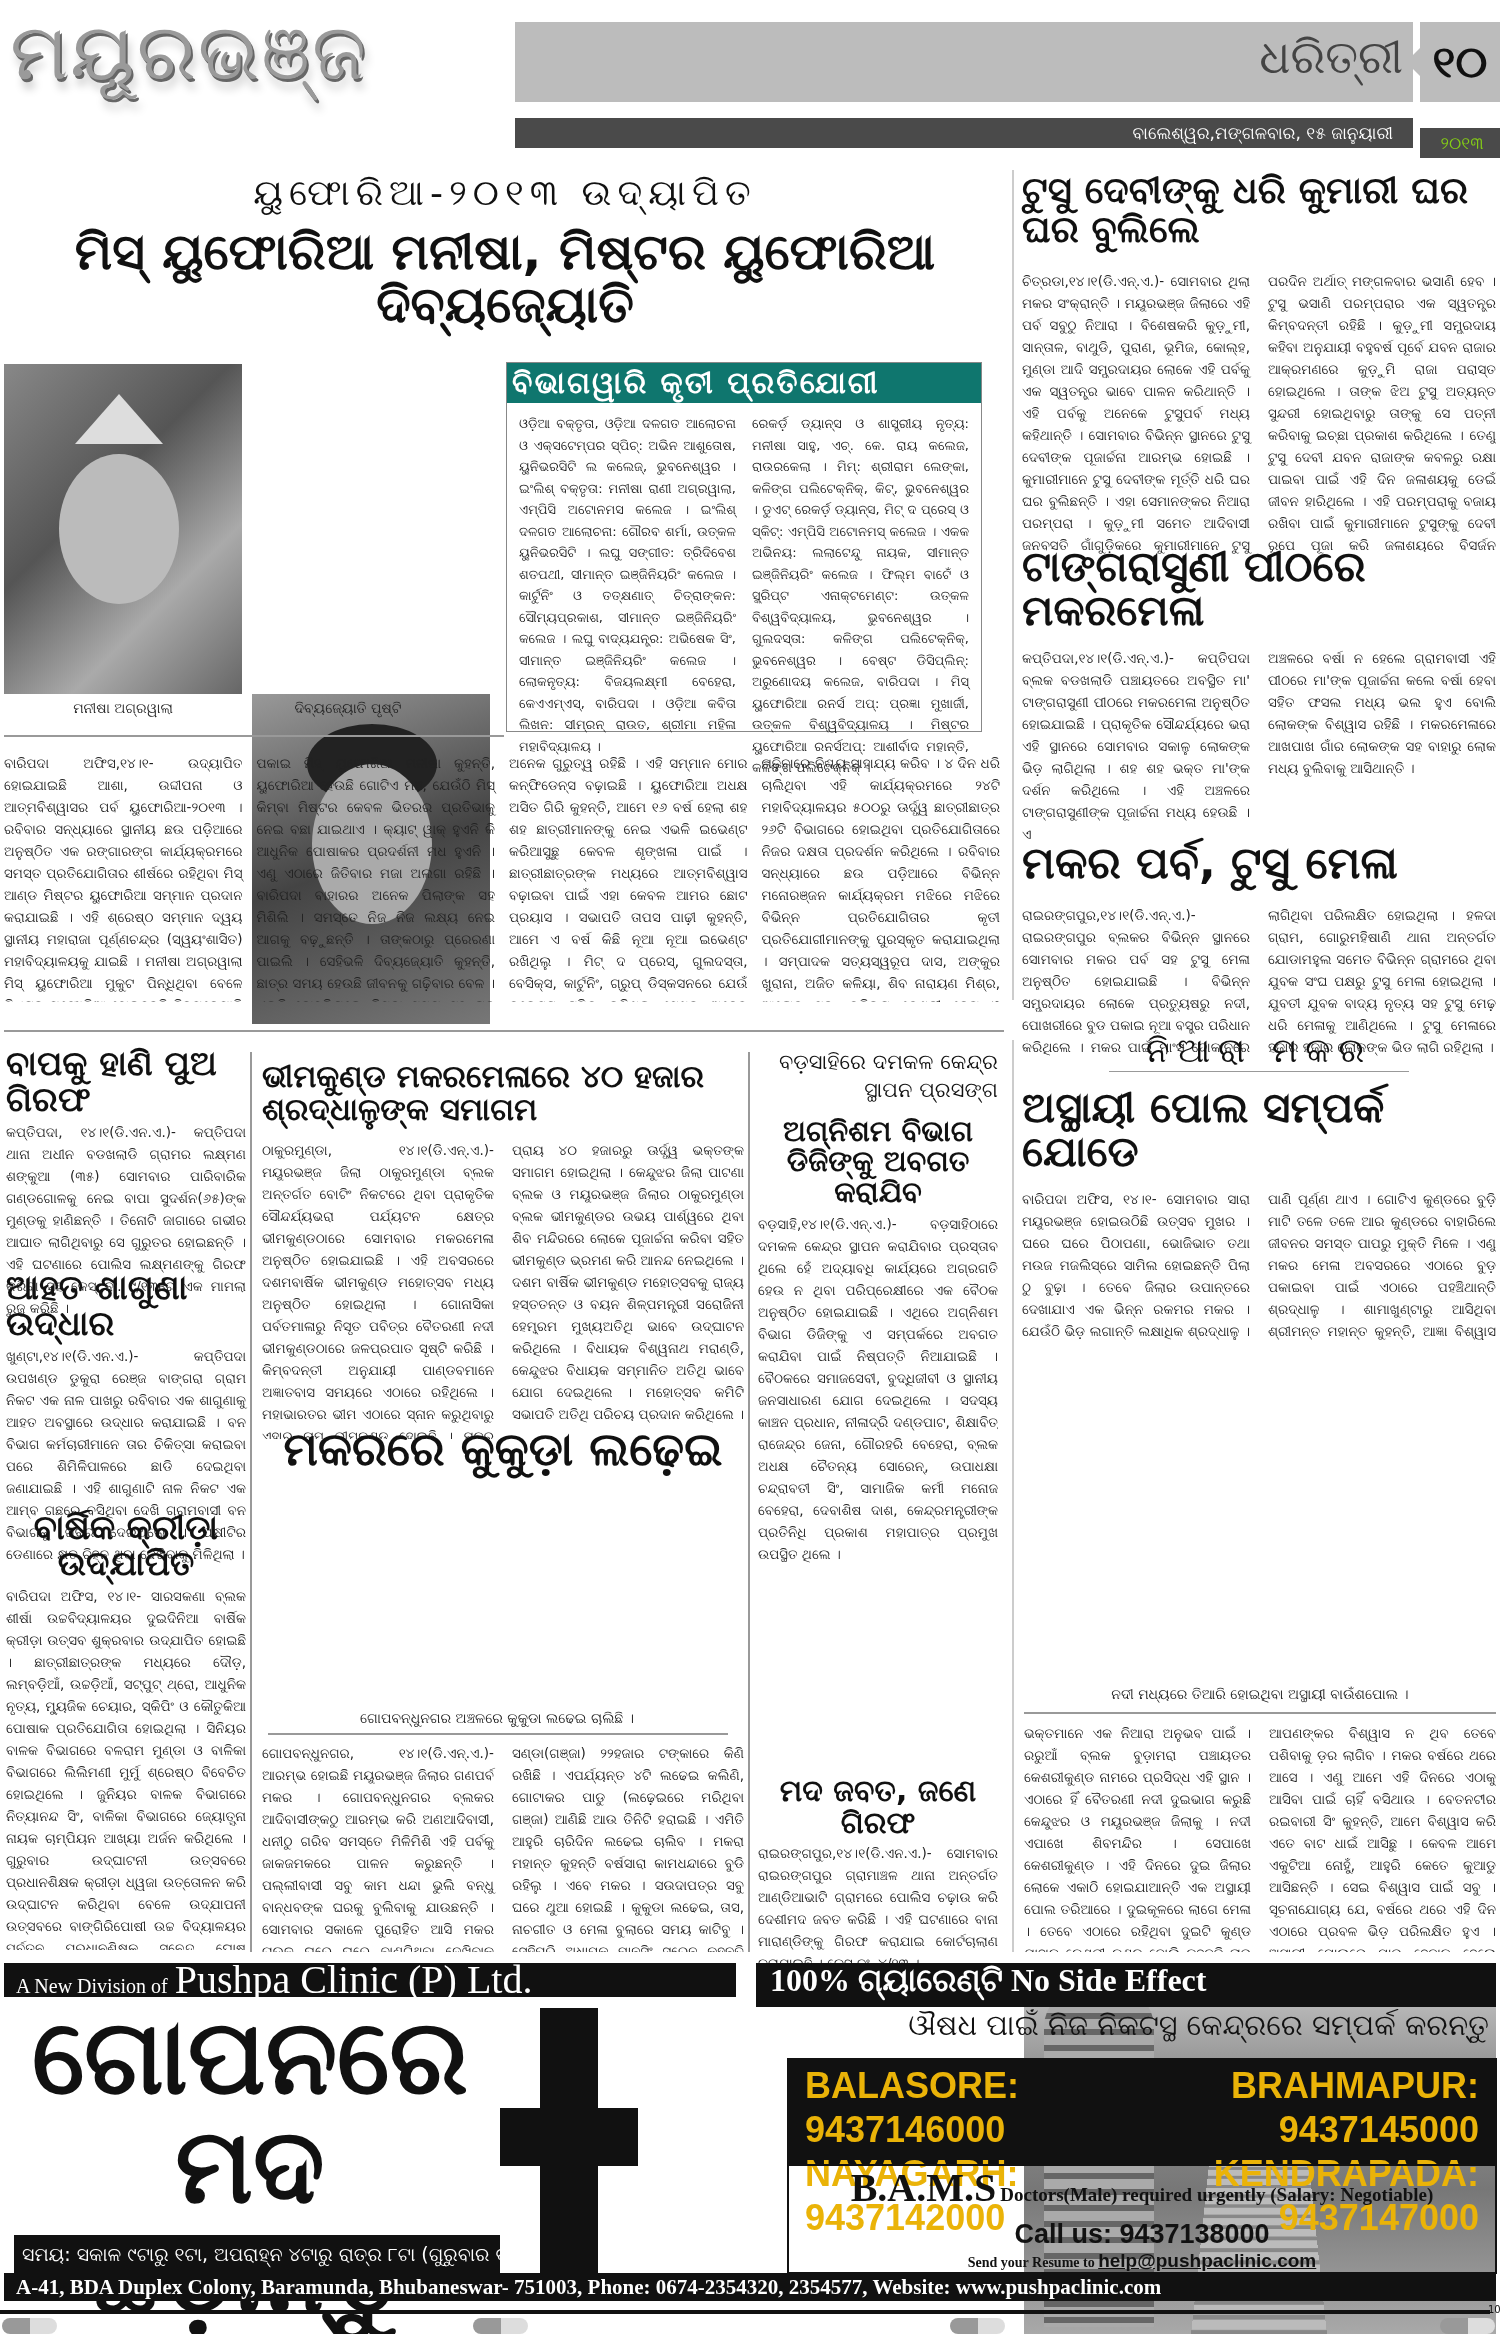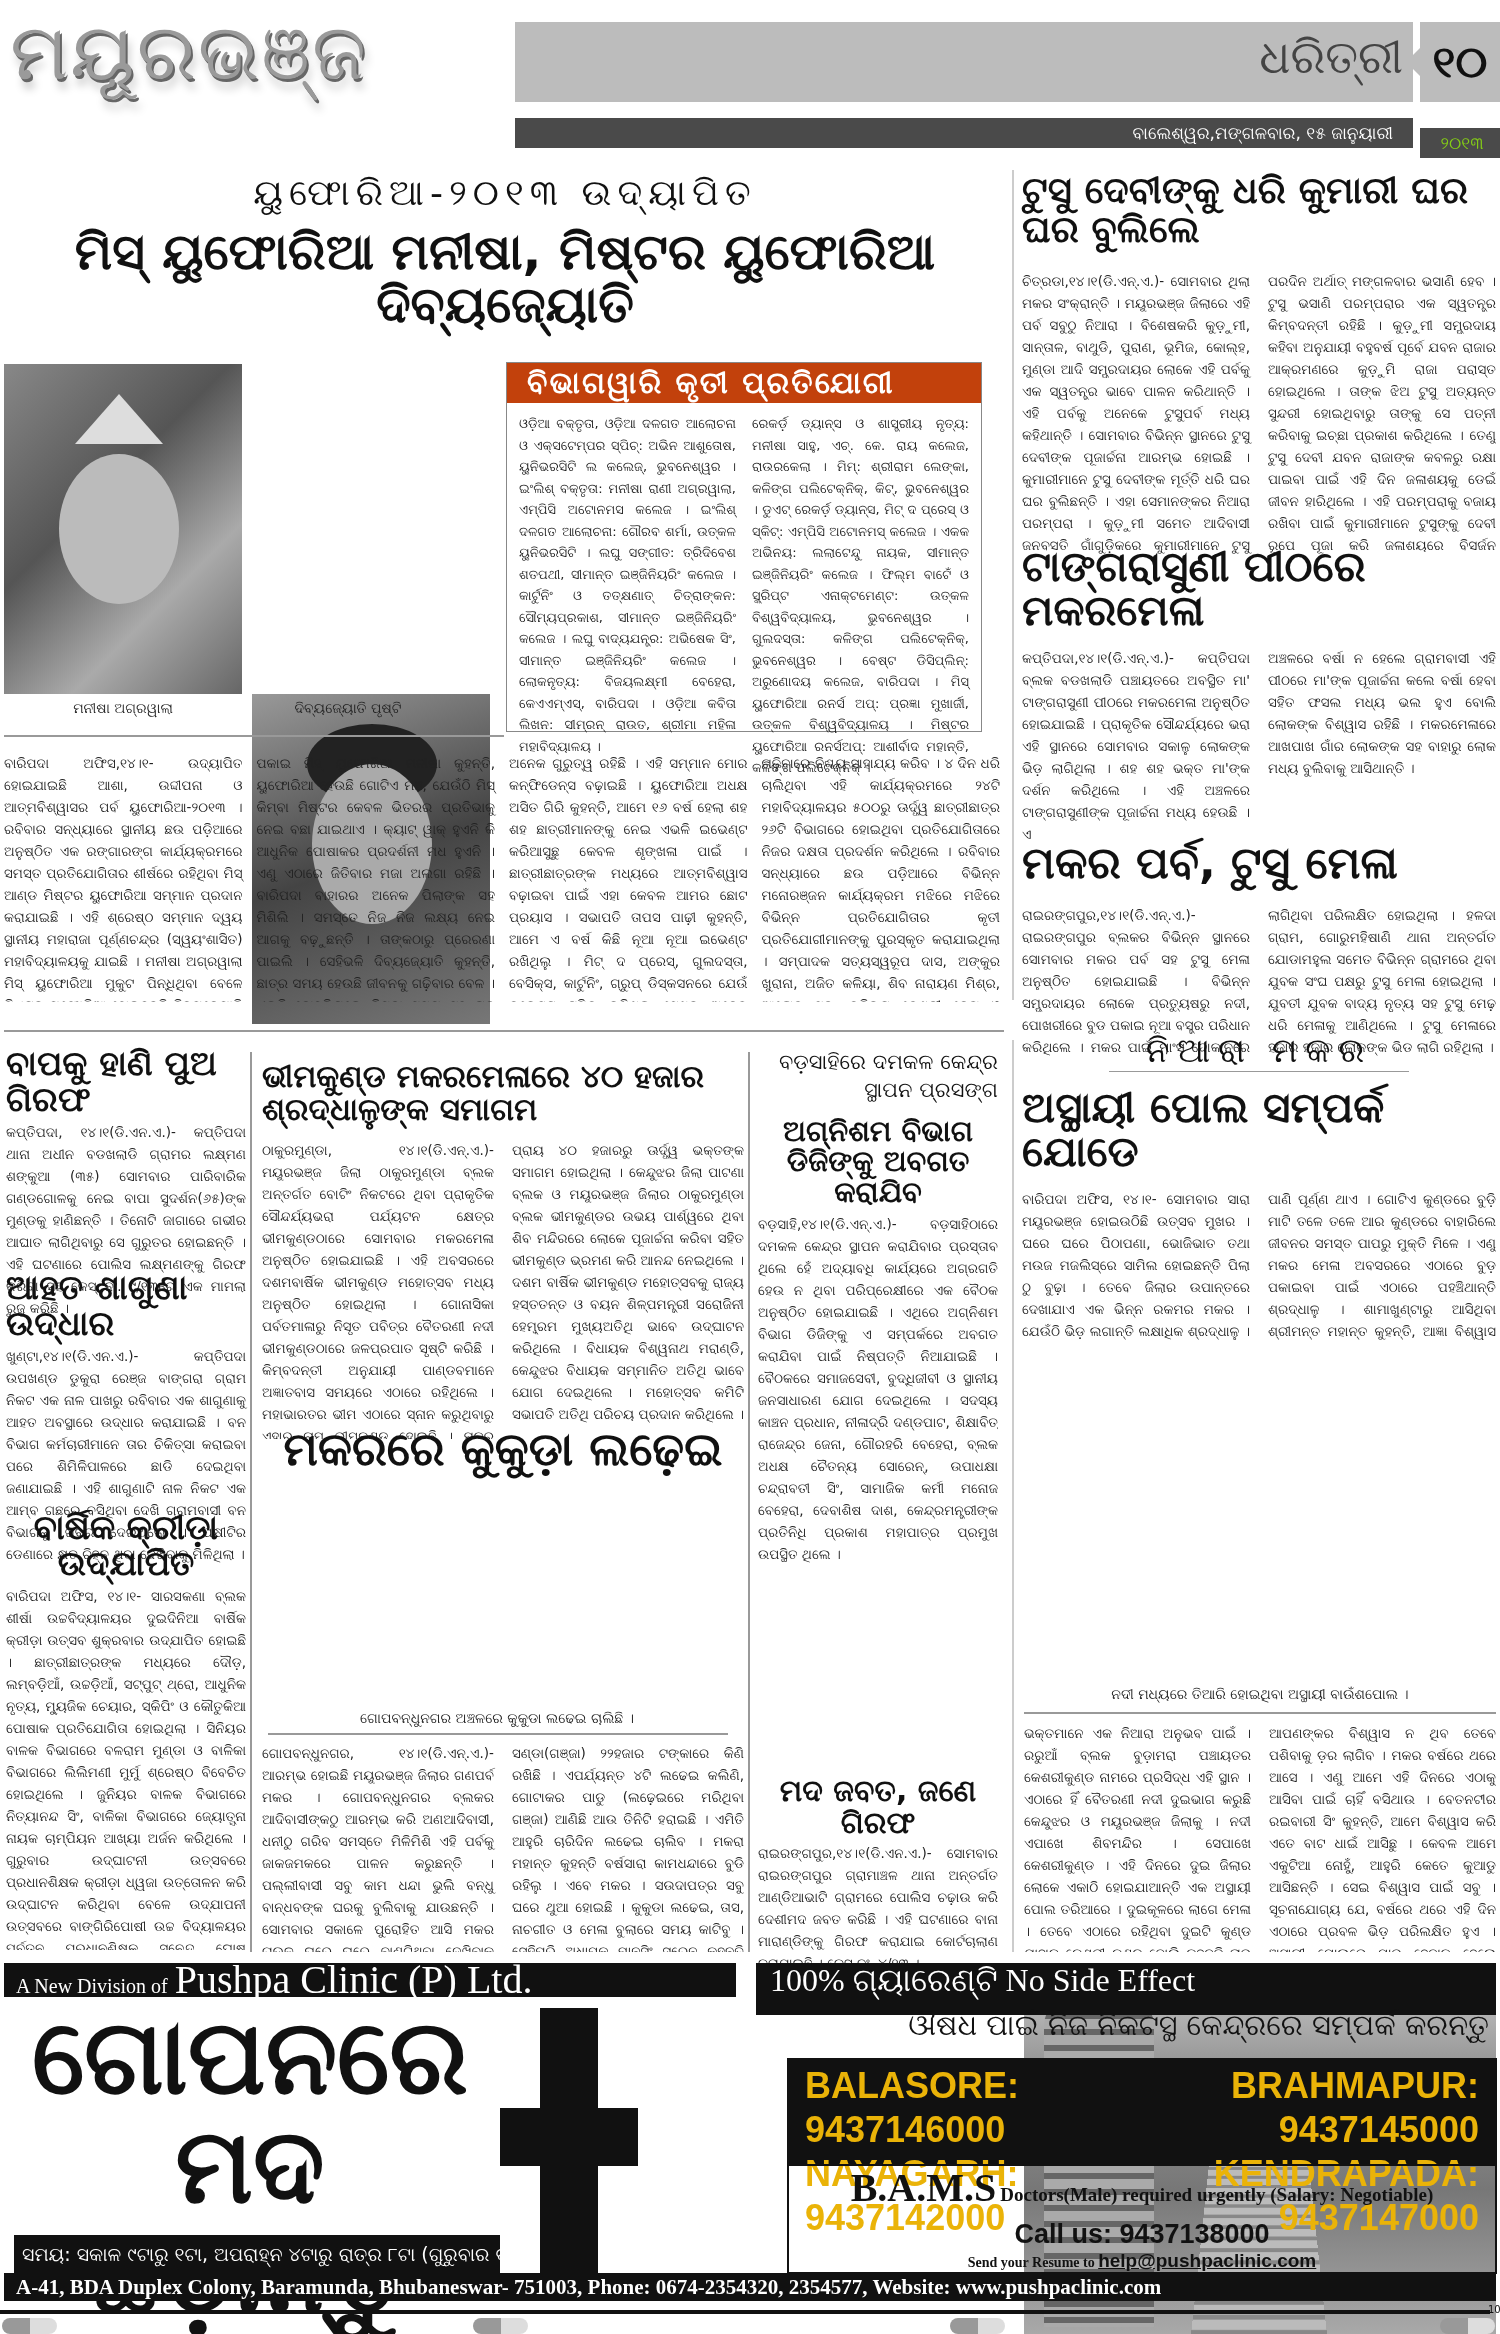--- a/index.html
+++ b/index.html
@@ -15,21 +15,21 @@
 .yearbox{left:1420px;top:128px;width:84px;height:30px;background:#4a4a4a;color:#84cc16;text-align:center;font-size:17px;line-height:30px}
 .kicker{font-size:36px;text-align:center;letter-spacing:6px}
 .hl{font-weight:bold;line-height:1.05}
 .body{font-size:13.5px;line-height:22px;text-align:justify;color:#222}
 .cols2{display:grid;grid-template-columns:1fr 1fr;column-gap:18px}
 .cols4{display:grid;grid-template-columns:repeat(4,1fr);column-gap:14px}
 .photo{background:linear-gradient(135deg,#888,#555 40%,#aaa 70%,#666);position:relative;overflow:hidden}
 .caption{font-size:14px;text-align:center;color:#222}
 .rule-h{height:2px;background:#999}
 .rule-v{width:2px;background:#999}
-.box-title{background:#c2410c;color:#fff;font-size:30px;font-weight:bold;padding:2px 20px;letter-spacing:2px}
+.box-title{background:#0f766e;color:#fff;font-size:30px;font-weight:bold;padding:2px 5px;letter-spacing:2px}
 .ad{left:0;top:1963px;width:1500px;height:335px}
 .ad-bar{background:#111;color:#fff;font-family:"Liberation Serif",serif}
 .phones{background:#111;color:#eab308;font-family:"Liberation Sans",sans-serif;font-weight:bold;font-size:36px;display:grid;grid-template-columns:1fr 1fr;padding:6px 18px;line-height:44px}
 .footer-rule{left:0;top:2310px;width:1490px;height:4px;background:#111}
 .scroll-pill{height:16px;width:55px;border-radius:8px;background:linear-gradient(90deg,#999 50%,#ddd 50%);top:2318px}
 </style>
 </head>
 <body>
 
 <div class="abs masthead-logo">ମୟୂରଭଞ୍ଜ</div>
@@ -166,21 +166,21 @@
   <div class="hl" style="font-size:30px;text-align:center">ମଦ ଜବତ, ଜଣେ ଗିରଫ</div>
   <div class="body" style="margin-top:4px;height:140px;overflow:hidden">ରାଇରଙ୍ଗପୁର,୧୪।୧(ଡି.ଏନ.ଏ.)- ସୋମବାର ରାଇରଙ୍ଗପୁର ଗ୍ରାମାଞ୍ଚଳ ଥାନା ଅନ୍ତର୍ଗତ ଆଣ୍ଡିଆଭାଟି ଗ୍ରାମରେ ପୋଲିସ ଚଢ଼ାଉ କରି ଦେଶୀମଦ ଜବତ କରିଛି । ଏହି ଘଟଣାରେ ବାନା ମାରାଣ୍ଡିଙ୍କୁ ଗିରଫ କରାଯାଇ କୋର୍ଟଚାଲାଣ କରାଯାଇଛି । କେସ୍ ନଂ .୪/୧୩ ।</div>
 </div>
 <div class="abs rule-v" style="left:1012px;top:1040px;height:912px;background:#ccc"></div>
 
 <div class="abs ad">
   <div class="abs ad-bar" style="left:4px;top:0;width:732px;height:34px;font-size:28px;line-height:34px;padding-left:12px">
     <span style="font-size:20px">A New Division of</span>
     <span style="font-weight:normal;font-size:40px;margin-left:0">Pushpa Clinic (P) Ltd.</span>
   </div>
-  <div class="abs ad-bar" style="left:756px;top:0;width:740px;height:52px;font-size:32px;font-weight:normal;line-height:34px;padding-left:14px">100% ଗ୍ୟାରେଣ୍ଟି No Side Effect</div>
+  <div class="abs ad-bar" style="left:756px;top:0;width:740px;height:44px;font-size:32px;font-weight:bold;line-height:34px;padding-left:14px">100% ଗ୍ୟାରେଣ୍ଟି No Side Effect</div>
 
   <div class="abs" style="left:10px;top:40px;width:480px;font-size:104px;font-weight:bold;line-height:1.05;text-align:center">
     <div>ଗୋପନରେ</div>
     <div>ମଦ ଛଡ଼ାନ୍ତୁ</div>
   </div>
   <div class="abs" style="left:500px;top:45px;width:138px;height:265px">
     <div style="position:absolute;left:40px;top:0;width:58px;height:265px;background:#111"></div>
     <div style="position:absolute;left:0;top:100px;width:138px;height:58px;background:#111"></div>
   </div>
   <div class="abs" style="left:14px;top:272px;width:486px;height:38px;background:#111;color:#fff;font-size:19px;line-height:38px;padding-left:8px;white-space:nowrap;overflow:hidden">ସମୟ: ସକାଳ ୯ଟାରୁ ୧ଟା, ଅପରାହ୍ନ ୪ଟାରୁ ରାତ୍ର ୮ଟା (ଗୁରୁବାର ବନ୍ଦ)</div>

